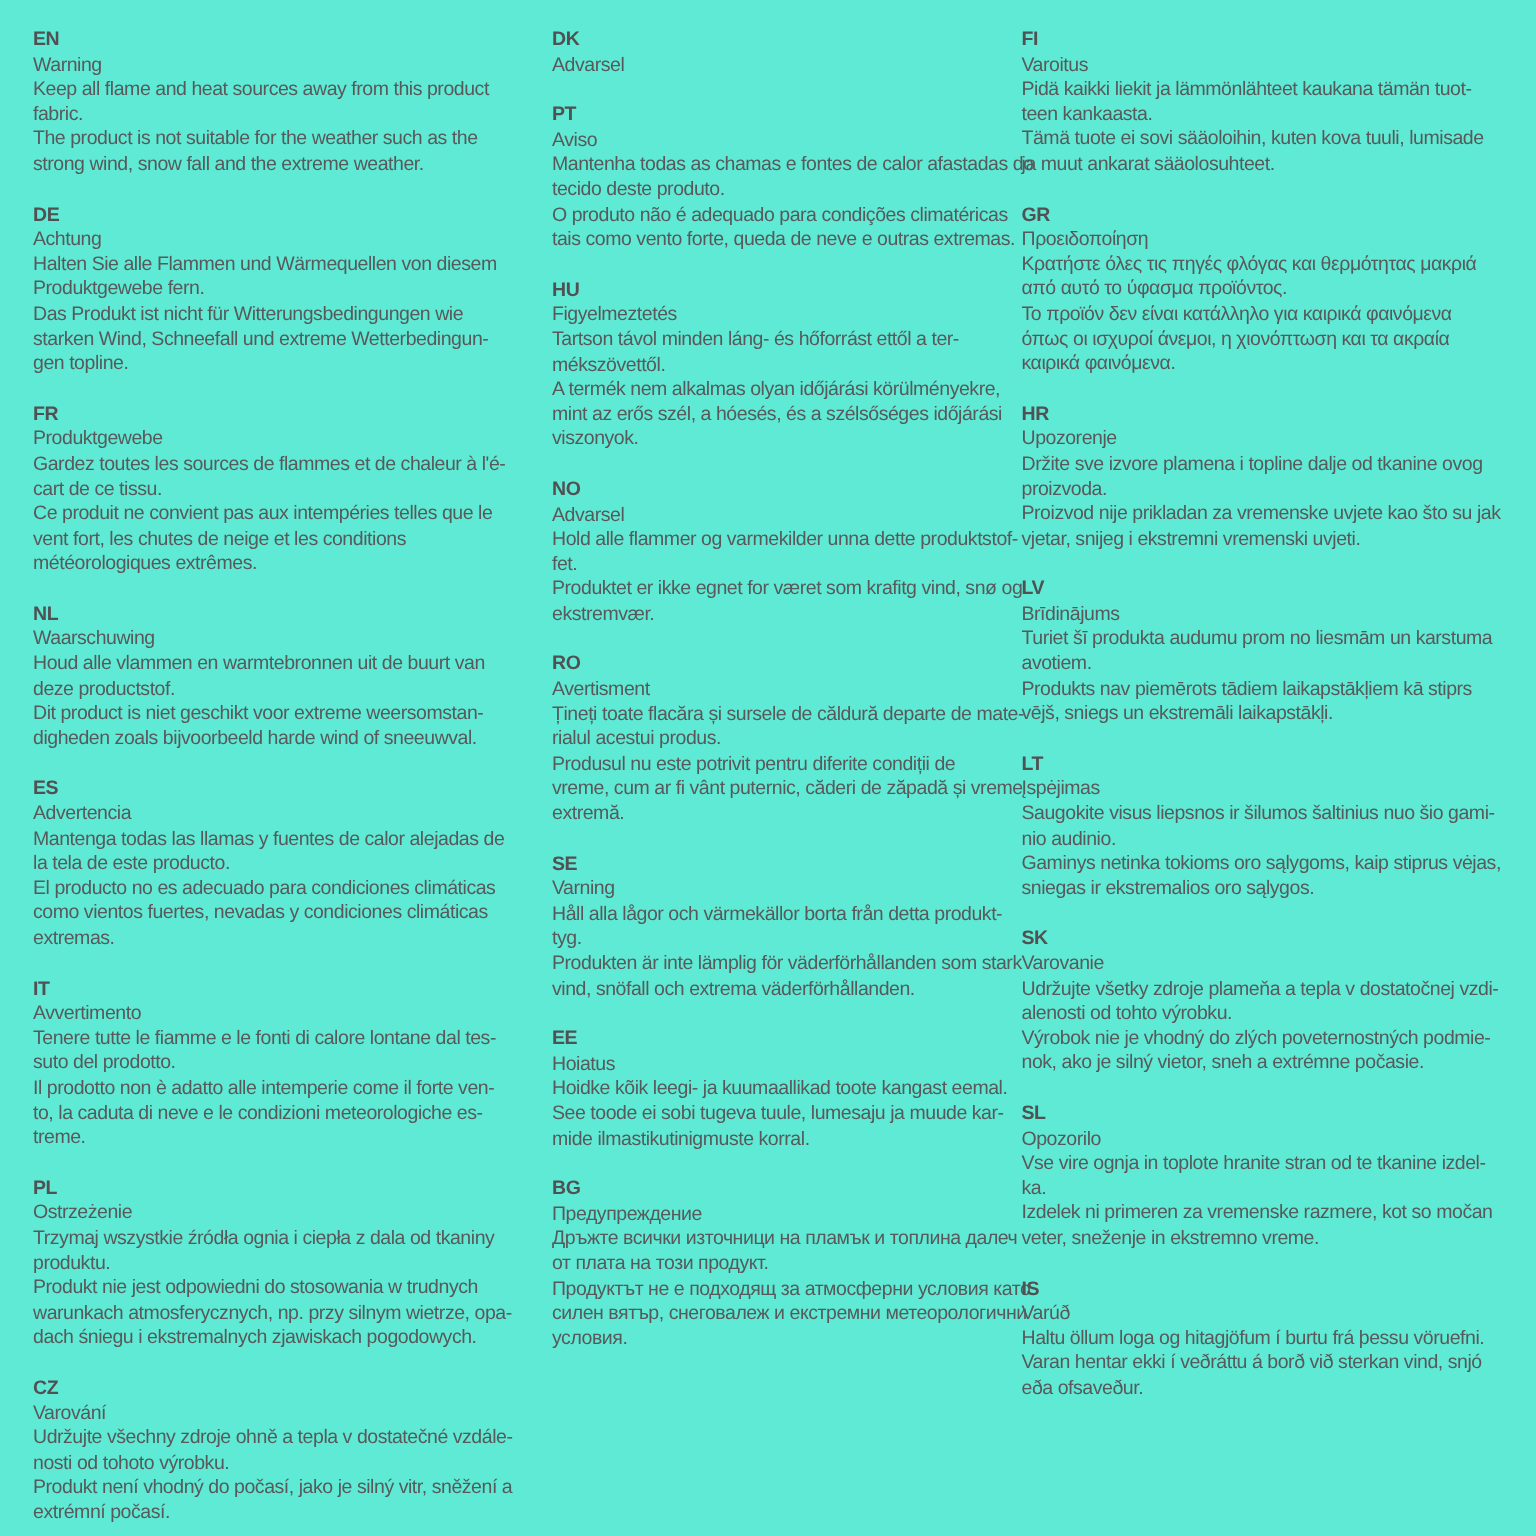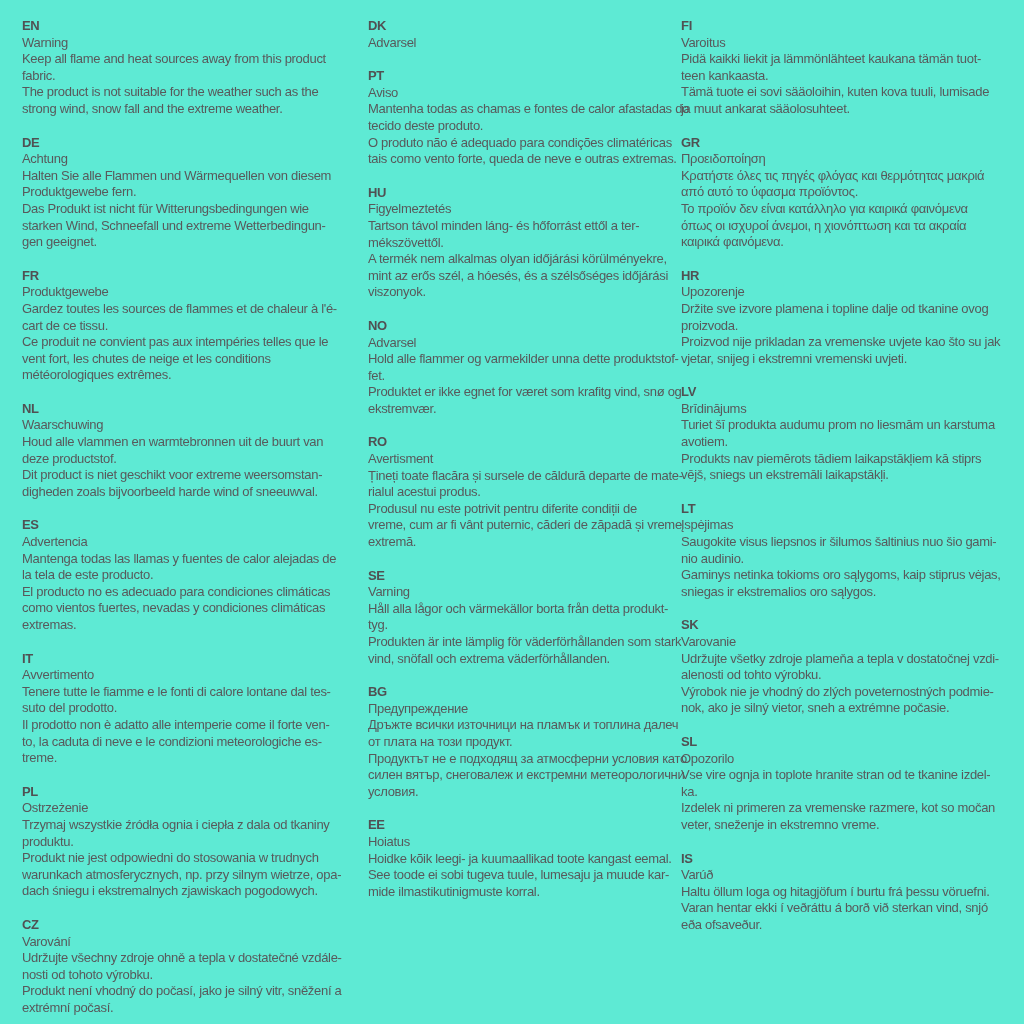--- a/index.html
+++ b/index.html
@@ -50,21 +50,21 @@
 The product is not suitable for the weather such as the
 strong wind, snow fall and the extreme weather.</div>
     </section>
     <section class="sec">
       <div class="code">DE</div>
       <div class="title">Achtung</div>
       <div class="body">Halten Sie alle Flammen und Wärmequellen von diesem
 Produktgewebe fern.
 Das Produkt ist nicht für Witterungsbedingungen wie
 starken Wind, Schneefall und extreme Wetterbedingun-
-gen geeignet.</div>
+gen topline.</div>
     </section>
     <section class="sec">
       <div class="code">FR</div>
       <div class="title">Produktgewebe</div>
       <div class="body">Gardez toutes les sources de flammes et de chaleur à l'é-
 cart de ce tissu.
 Ce produit ne convient pas aux intempéries telles que le
 vent fort, les chutes de neige et les conditions
 météorologiques extrêmes.</div>
     </section>
@@ -154,35 +154,35 @@
     </section>
     <section class="sec">
       <div class="code">SE</div>
       <div class="title">Varning</div>
       <div class="body">Håll alla lågor och värmekällor borta från detta produkt-
 tyg.
 Produkten är inte lämplig för väderförhållanden som stark
 vind, snöfall och extrema väderförhållanden.</div>
     </section>
     <section class="sec">
+      <div class="code">EE</div>
+      <div class="title">Hoiatus</div>
+      <div class="body">Hoidke kõik leegi- ja kuumaallikad toote kangast eemal.
+See toode ei sobi tugeva tuule, lumesaju ja muude kar-
+mide ilmastikutinigmuste korral.</div>
+    </section>
+    <section class="sec">
       <div class="code">BG</div>
       <div class="title">Предупреждение</div>
       <div class="body">Дръжте всички източници на пламък и топлина далеч
 от плата на този продукт.
 Продуктът не е подходящ за атмосферни условия като
 силен вятър, снеговалеж и екстремни метеорологични
 условия.</div>
     </section>
-    <section class="sec">
-      <div class="code">EE</div>
-      <div class="title">Hoiatus</div>
-      <div class="body">Hoidke kõik leegi- ja kuumaallikad toote kangast eemal.
-See toode ei sobi tugeva tuule, lumesaju ja muude kar-
-mide ilmastikutinigmuste korral.</div>
-    </section>
   </div>
 
   <div class="col col-3">
     <section class="sec">
       <div class="code">FI</div>
       <div class="title">Varoitus</div>
       <div class="body">Pidä kaikki liekit ja lämmönlähteet kaukana tämän tuot-
 teen kankaasta.
 Tämä tuote ei sovi sääoloihin, kuten kova tuuli, lumisade
 ja muut ankarat sääolosuhteet.</div>

